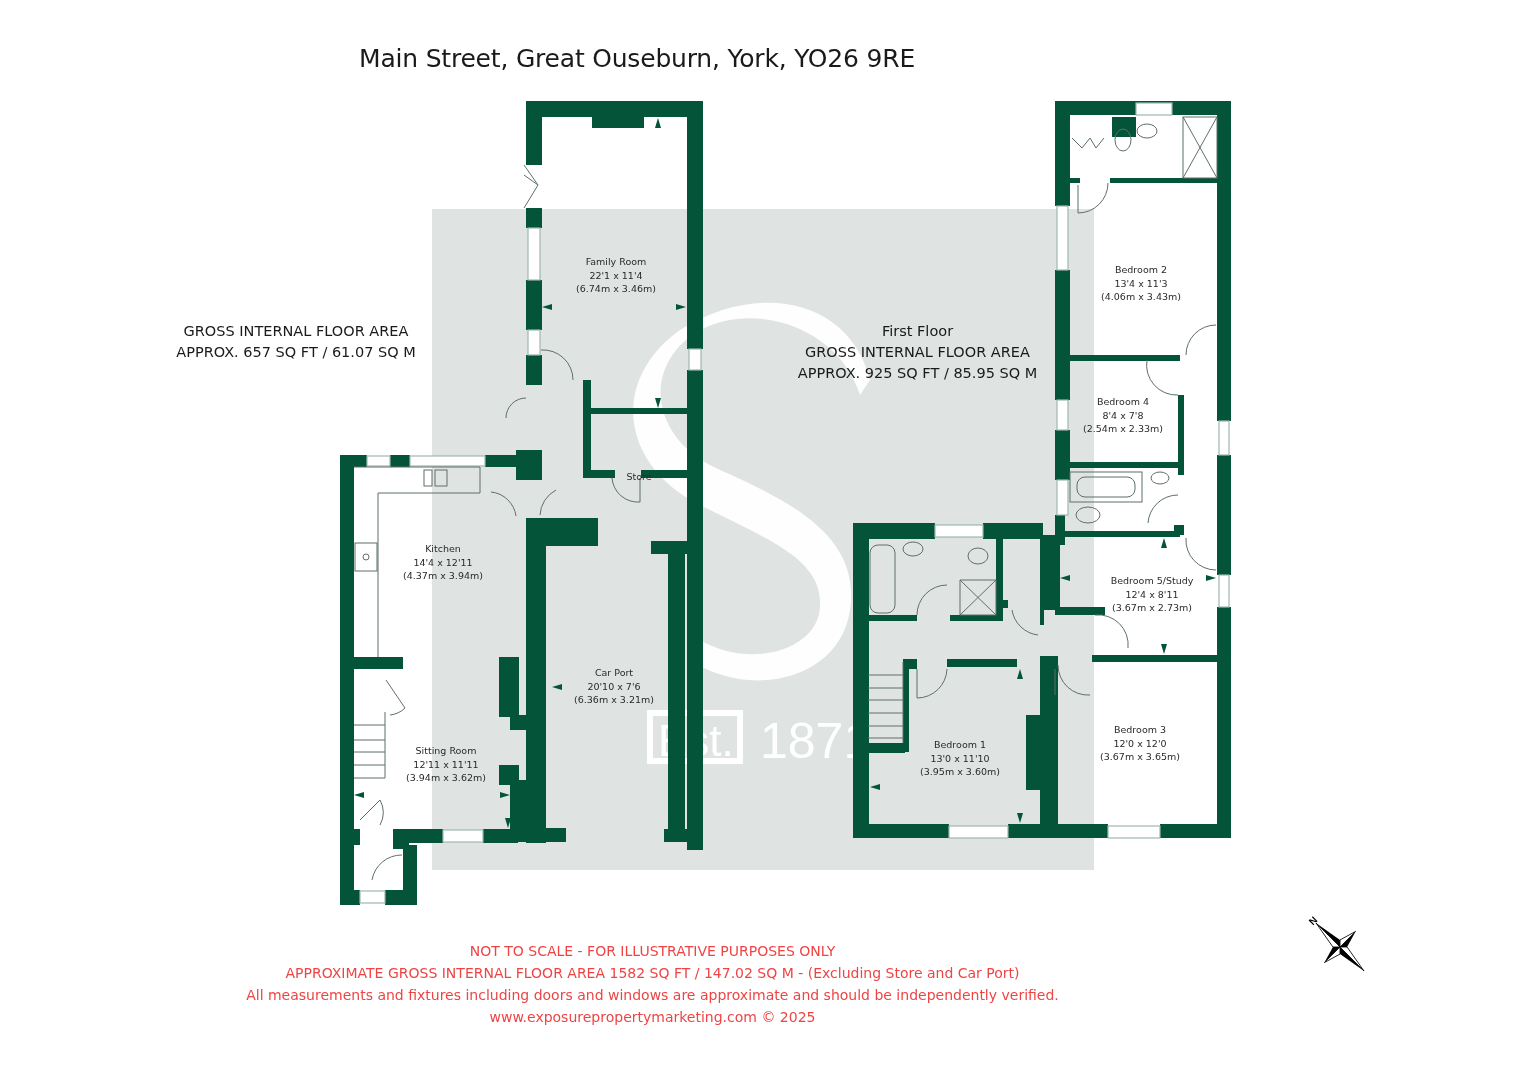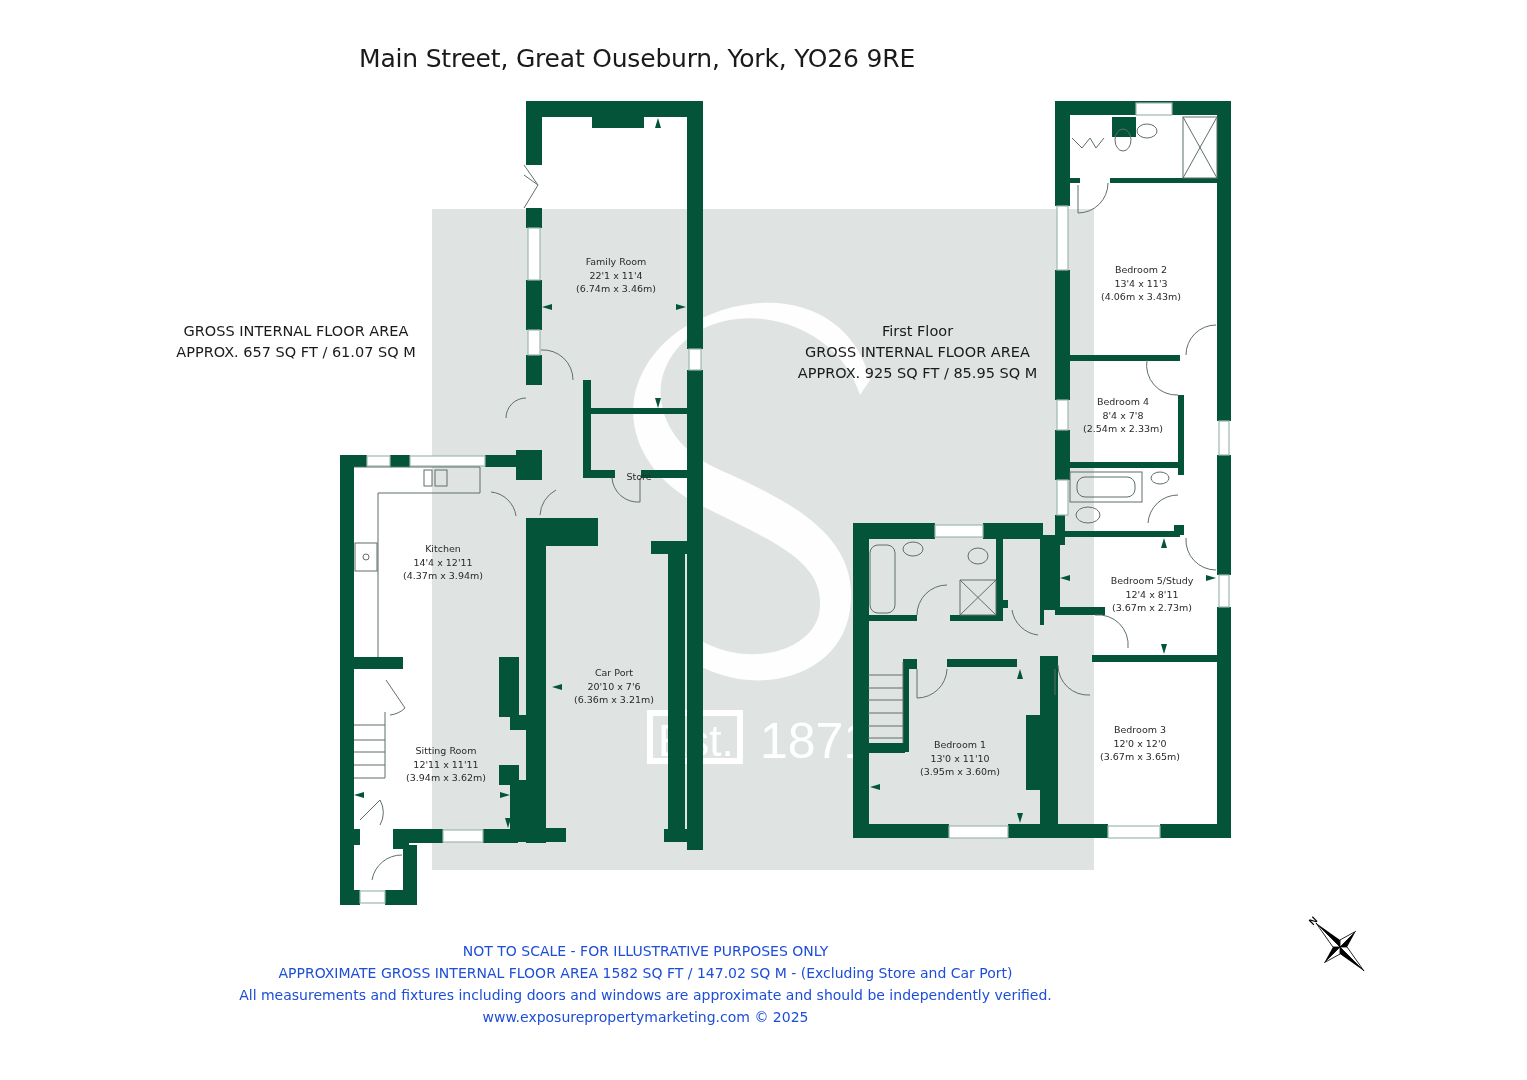--- a/index.html
+++ b/index.html
@@ -6,21 +6,21 @@
   body { width:1527px; height:1080px; position:relative; overflow:hidden;
          font-family:"DejaVu Sans", "Liberation Sans", sans-serif; color:#1a1a1a; }
   .abs { position:absolute; }
   .title { left:0; width:1274px; top:44px; text-align:center; font-size:25px; letter-spacing:-0.2px; }
   .watermark-bg { left:432px; top:209px; width:662px; height:661px; background:#dfe4e2; }
   svg.plan { position:absolute; left:0; top:0; }
   .area-block { text-align:center; font-size:14.5px; line-height:21px; color:#1a1a1a; }
   .gf-area { left:120px; top:321px; width:352px; }
   .ff-area { left:780px; top:321px; width:275px; }
   .room-label { position:absolute; text-align:center; font-size:9.5px; line-height:13.5px; color:#2a2a2a; white-space:nowrap; transform:translateX(-50%); }
-  .footer { left:0; width:1291px; top:940px; text-align:center; font-size:14px; line-height:22px; color:#1d4ed8; }
+  .footer { left:7px; width:1291px; top:940px; text-align:center; font-size:14px; line-height:22px; color:#ef4444; }
   .compass { left:1305px; top:910px; width:70px; height:70px; }
 </style>
 </head>
 <body>
 
 <div class="abs title">Main Street, Great Ouseburn, York, YO26 9RE</div>
 
 <div class="abs watermark-bg"></div>
 
 <svg class="plan" width="1527" height="1080" viewBox="0 0 1527 1080">

